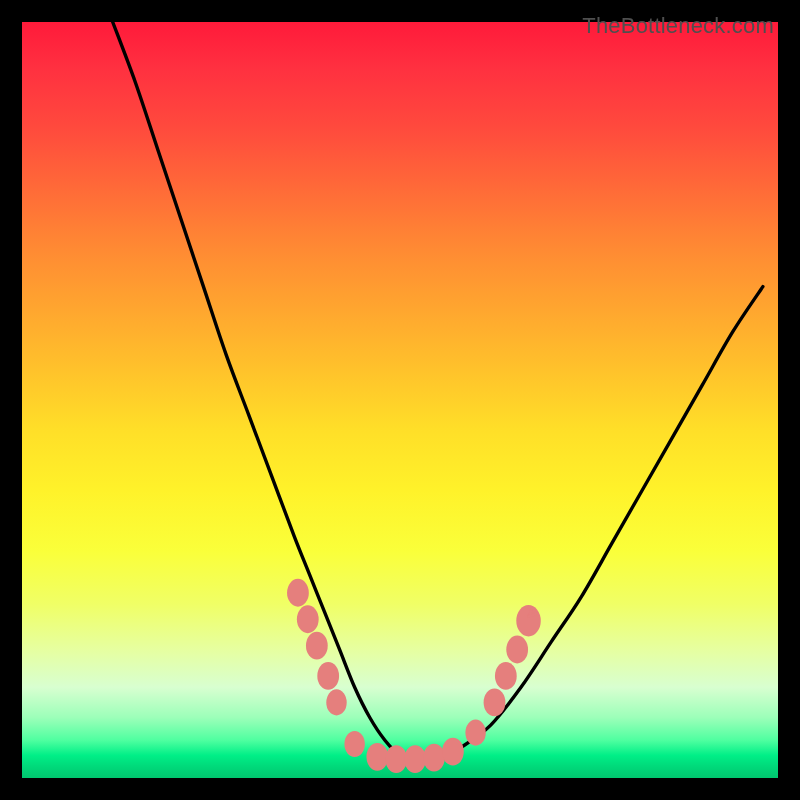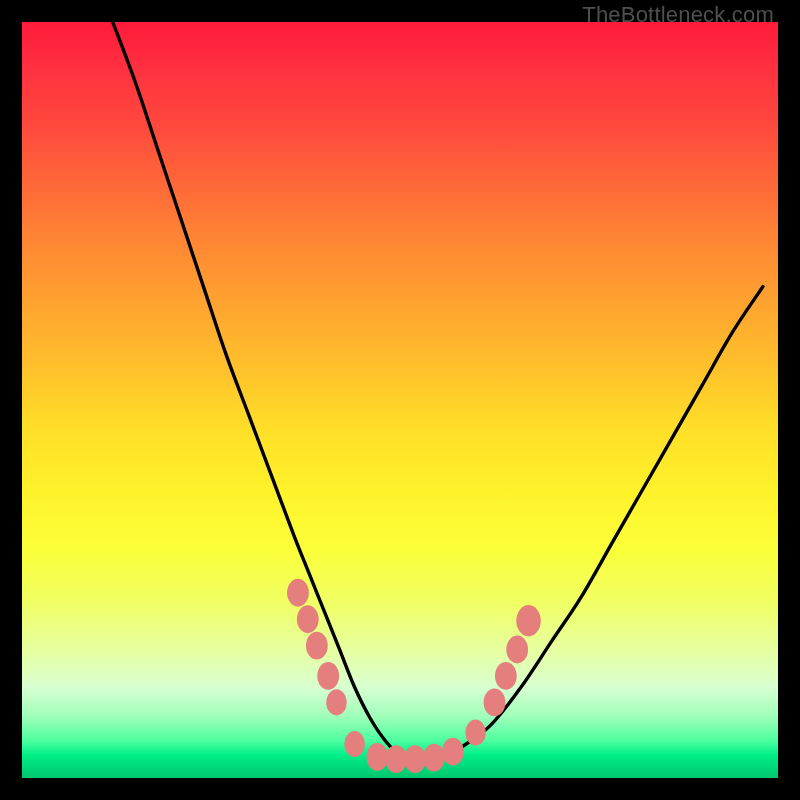--- a/index.html
+++ b/index.html
@@ -40,21 +40,21 @@
       #d8ffd0 88%,
       #9cffb9 92%,
       #4fffa0 95%,
       #00ef87 97%,
       #00d97a 98.5%,
       #00c76f 100%
     );
   }
   .watermark {
     position: absolute;
-    top: 2px;
+    top: 13px;
     right: 26px;
     color: #4f4f4f;
     font-size: 22px;
     font-weight: 500;
     letter-spacing: 0.2px;
   }
   svg.curve {
     position: absolute;
     left: 0;
     top: 0;

